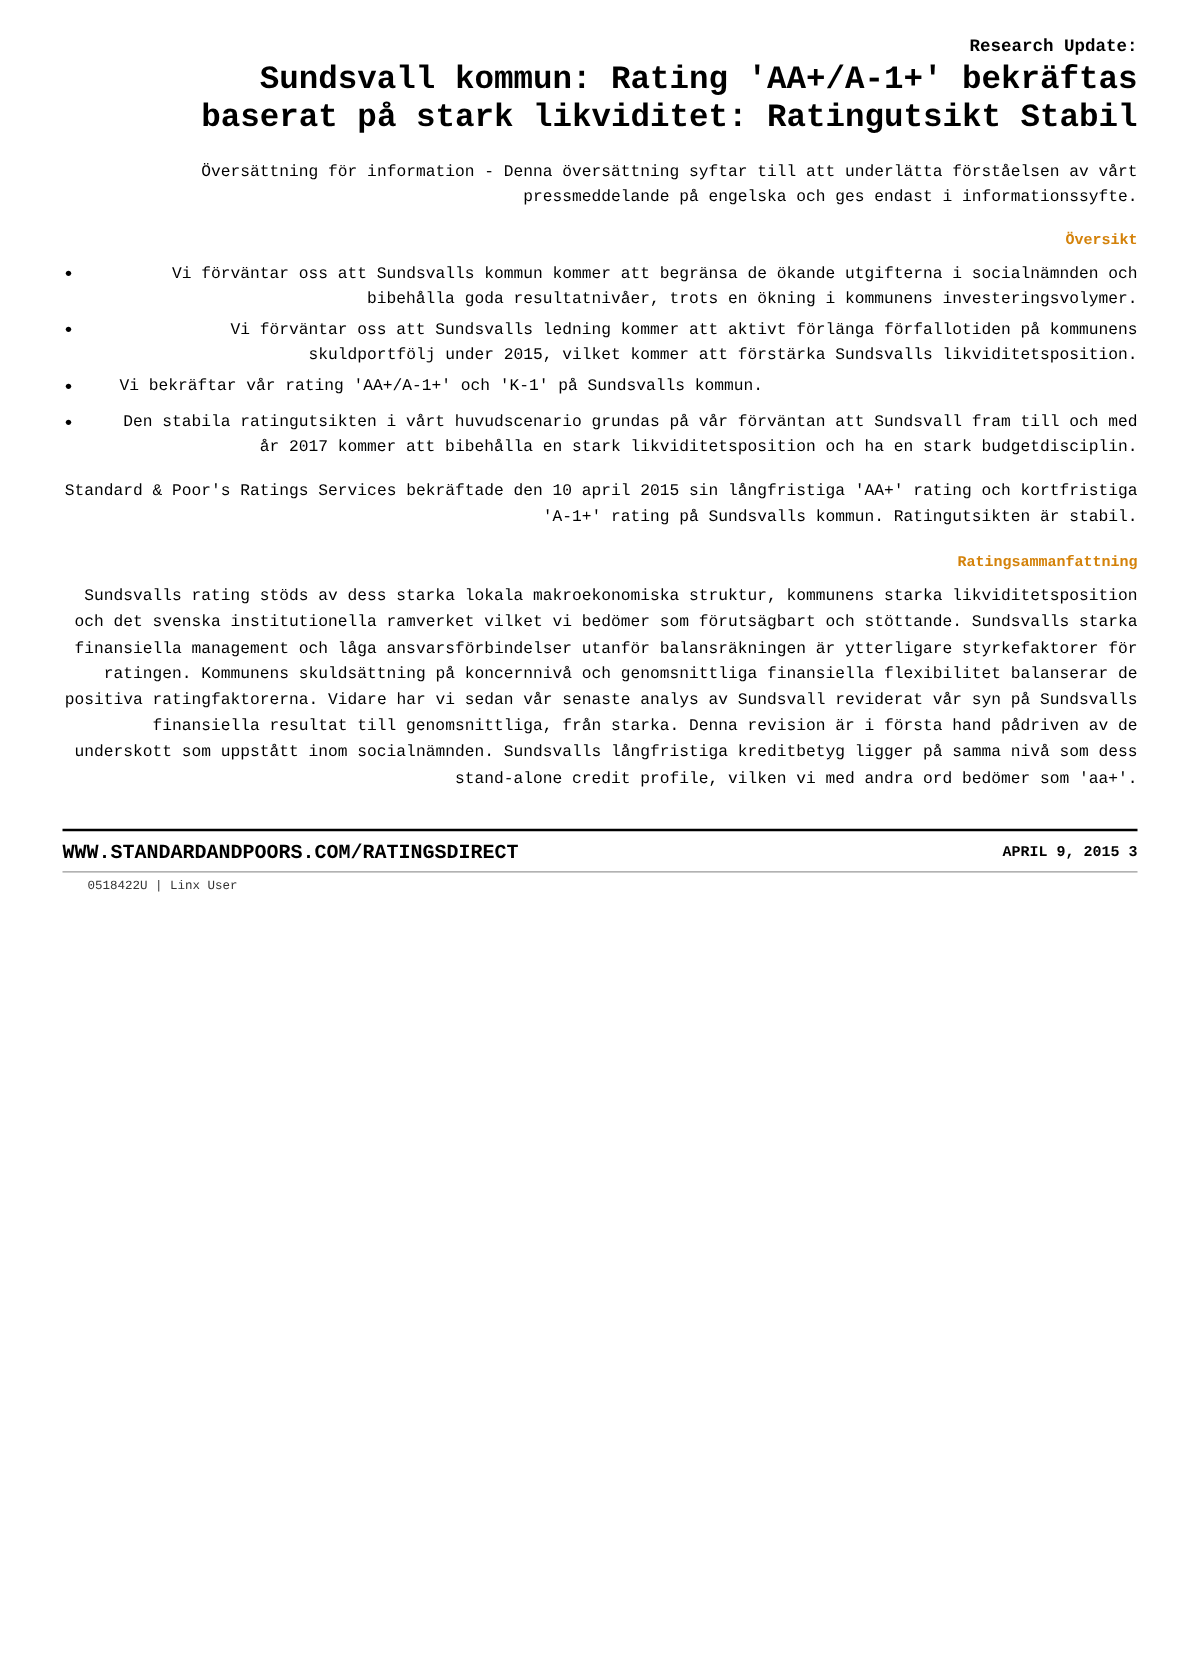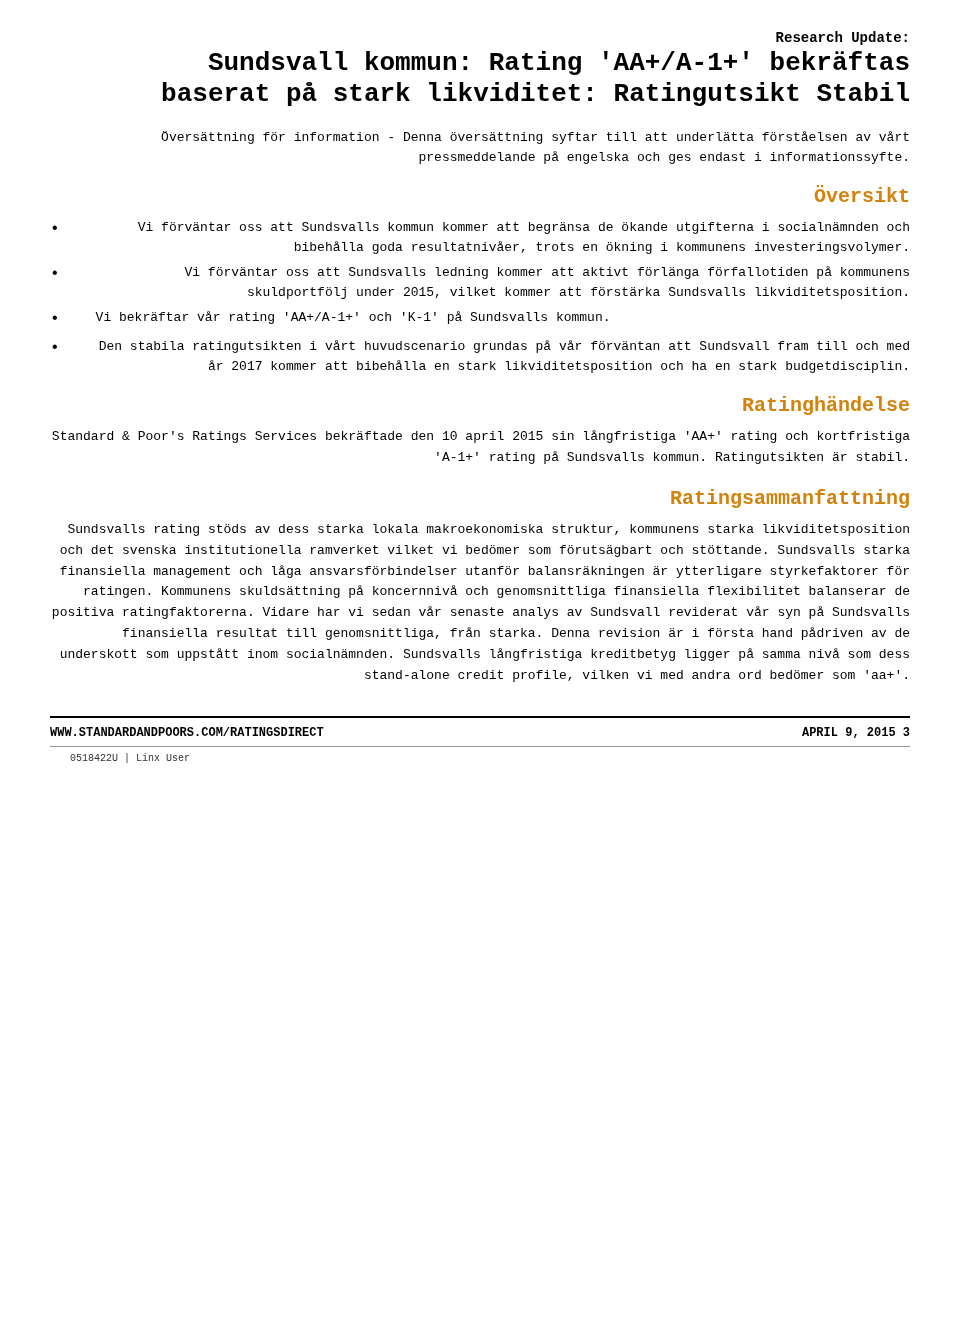--- a/index.html
+++ b/index.html
@@ -24,21 +24,21 @@
       color: #000;
       line-height: 1.2;
       margin-bottom: 18px;
     }
     .subtitle-info {
       font-size: 13px;
       color: #000;
       line-height: 1.5;
     }
     .section-header {
-      font-size: 20px;
+      font-size: 12px;
       font-weight: bold;
       color: #d4820a;
       margin-bottom: 10px;
       margin-top: 18px;
     }
     .bullet-section {
       margin-bottom: 16px;
     }
     .bullet-item {
       display: flex;
@@ -66,21 +66,21 @@
     .footer-bar {
       display: flex;
       justify-content: space-between;
       align-items: center;
       border-top: 2px solid #000;
       padding-top: 8px;
       margin-top: 30px;
       margin-bottom: 6px;
     }
     .footer-bar .left {
-      font-size: 12px;
+      font-size: 16px;
       font-weight: bold;
       color: #000;
     }
     .footer-bar .right {
       font-size: 12px;
       font-weight: bold;
       color: #000;
     }
     .footer-disclaimer {
       font-size: 10px;
@@ -129,21 +129,20 @@
 
     <div class="bullet-item">
       <span class="bullet-dot">•</span>
       <span class="bullet-text">Den stabila ratingutsikten i vårt huvudscenario grundas på vår förväntan att Sundsvall fram till och med år 2017 kommer att bibehålla en stark likviditetsposition och ha en stark budgetdisciplin.</span>
     </div>
 
   </div>
 </div>
 
 <div>
-  <div class="section-header">Ratinghändelse</div>
   <p class="body-text">Standard &amp; Poor's Ratings Services bekräftade den 10 april 2015 sin långfristiga 'AA+' rating och kortfristiga 'A-1+' rating på Sundsvalls kommun. Ratingutsikten är stabil.</p>
 </div>
 
 <div>
   <div class="section-header">Ratingsammanfattning</div>
   <p class="body-text">Sundsvalls rating stöds av dess starka lokala makroekonomiska struktur, kommunens starka likviditetsposition och det svenska institutionella ramverket vilket vi bedömer som förutsägbart och stöttande. Sundsvalls starka finansiella management och låga ansvarsförbindelser utanför balansräkningen är ytterligare styrkefaktorer för ratingen. Kommunens skuldsättning på koncernnivå och genomsnittliga finansiella flexibilitet balanserar de positiva ratingfaktorerna. Vidare har vi sedan vår senaste analys av Sundsvall reviderat vår syn på Sundsvalls finansiella resultat till genomsnittliga, från starka. Denna revision är i första hand pådriven  av de underskott som uppstått inom socialnämnden. Sundsvalls långfristiga kreditbetyg ligger på samma nivå som dess stand-alone credit profile, vilken vi med andra ord bedömer som 'aa+'.</p>
 </div>
 
 <div class="footer-bar">
   <div class="left">WWW.STANDARDANDPOORS.COM/RATINGSDIRECT</div>

